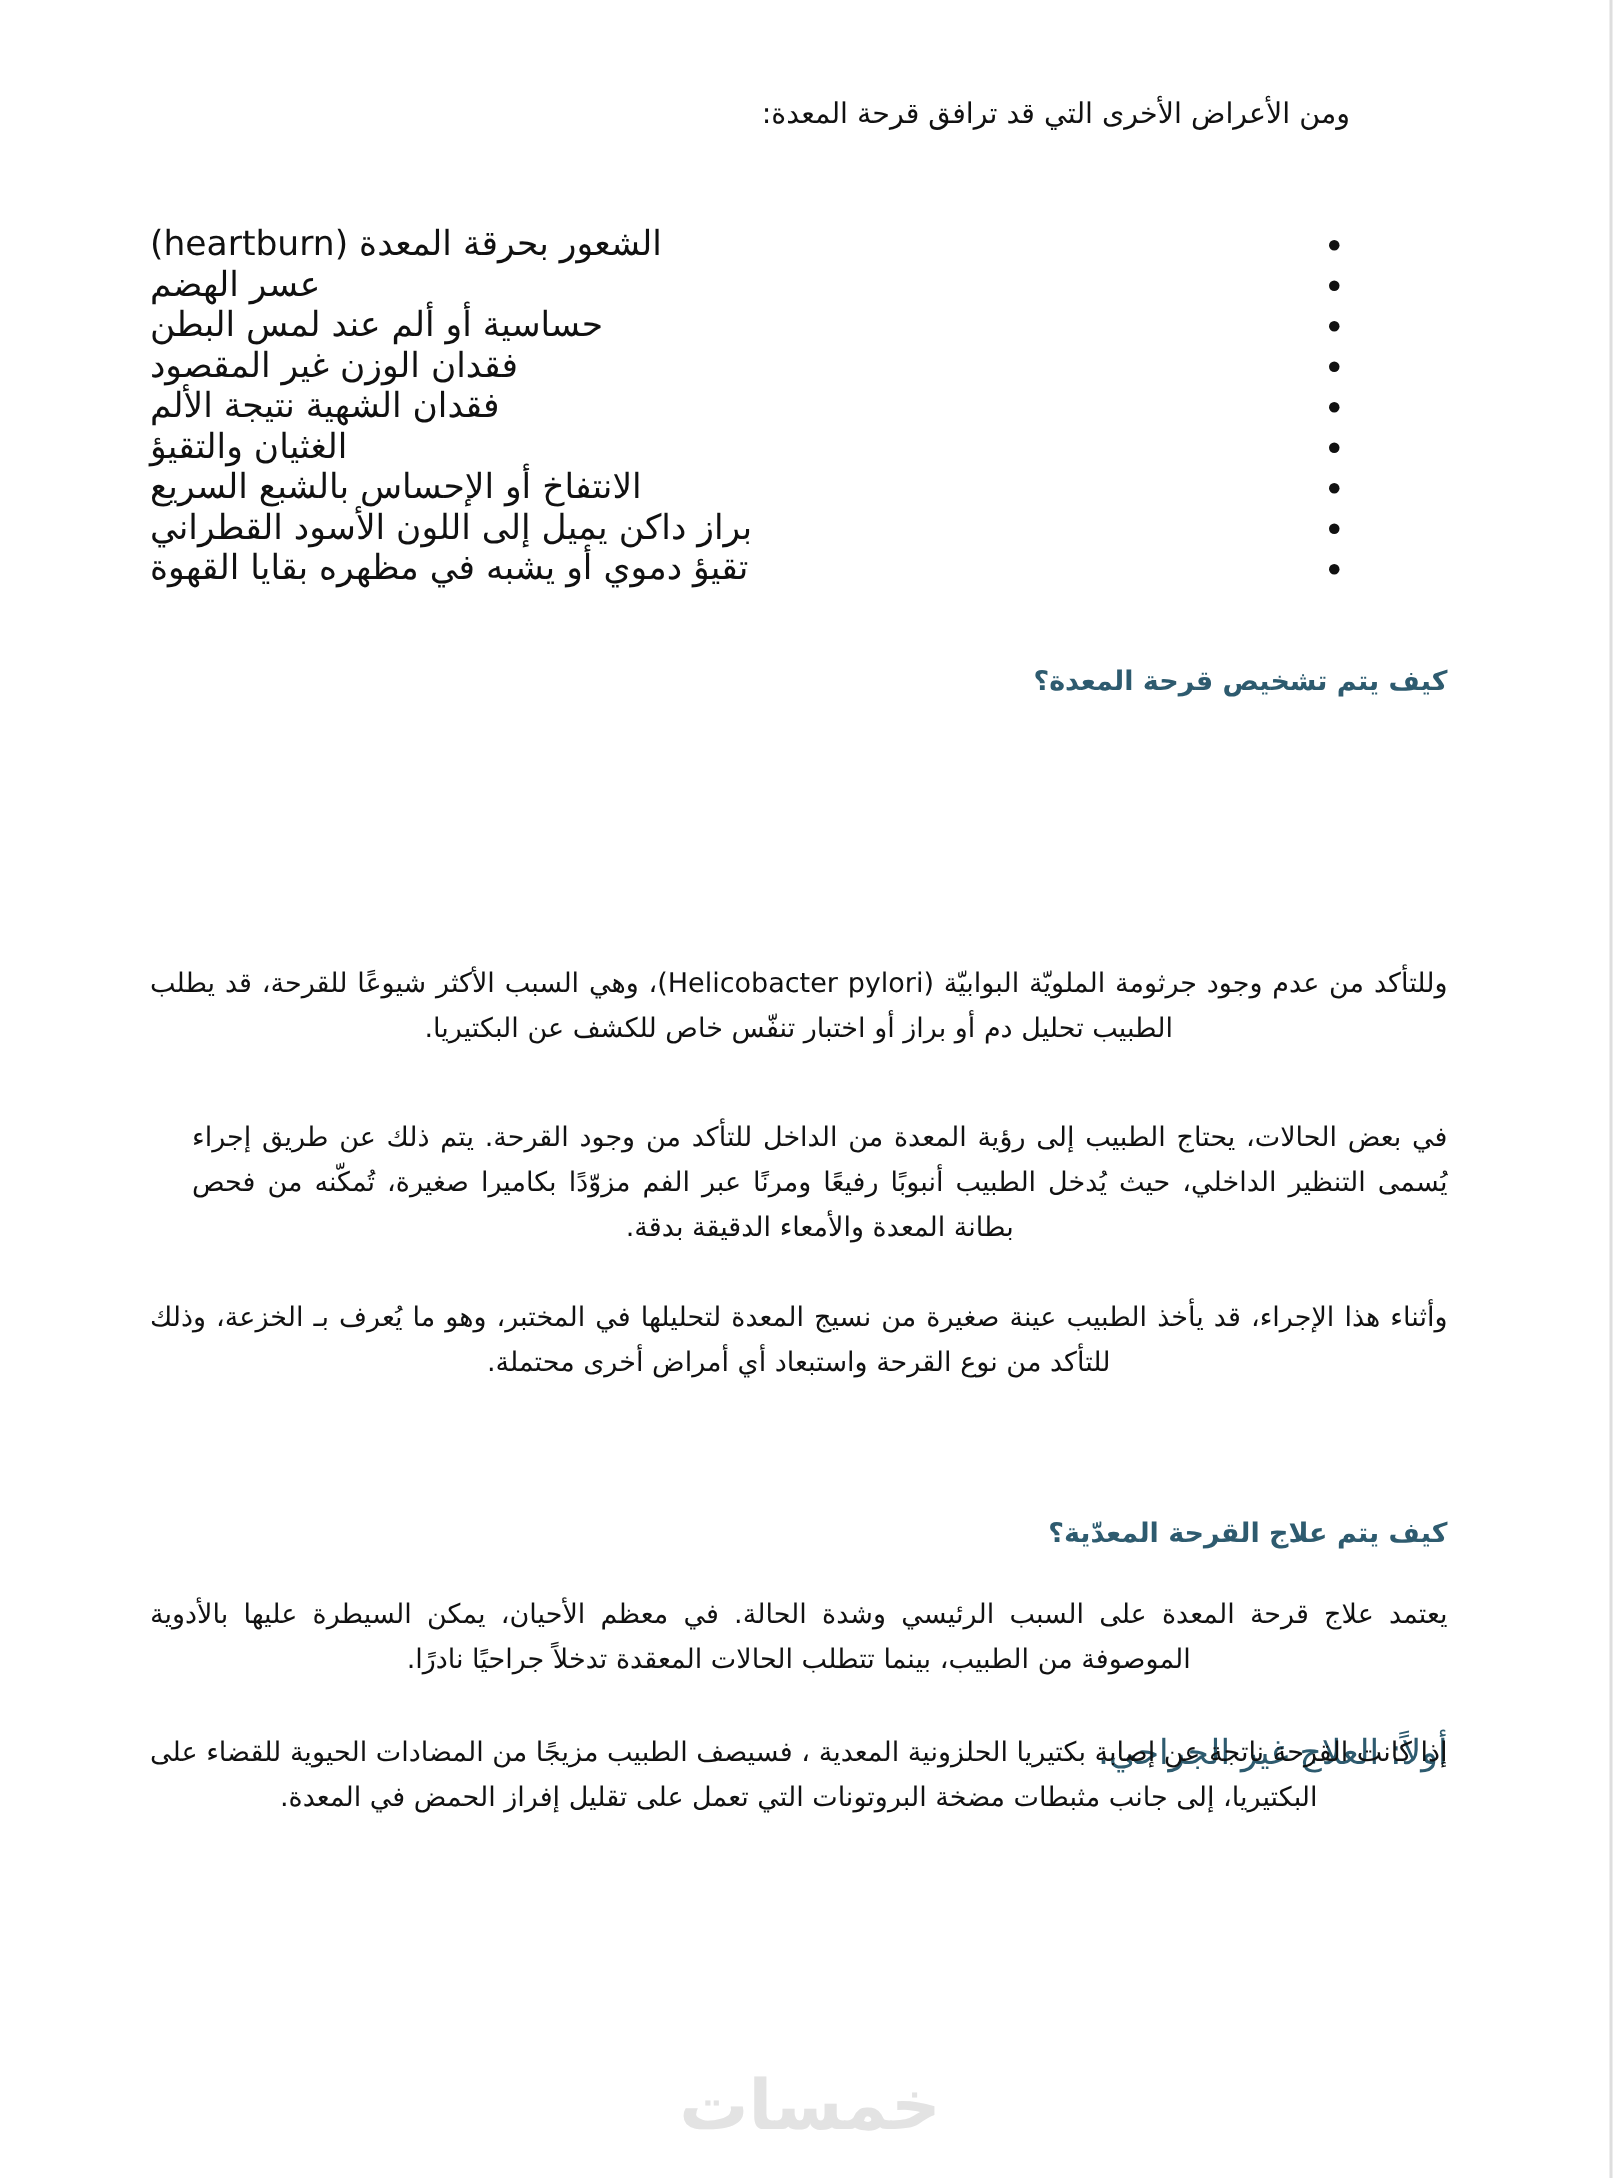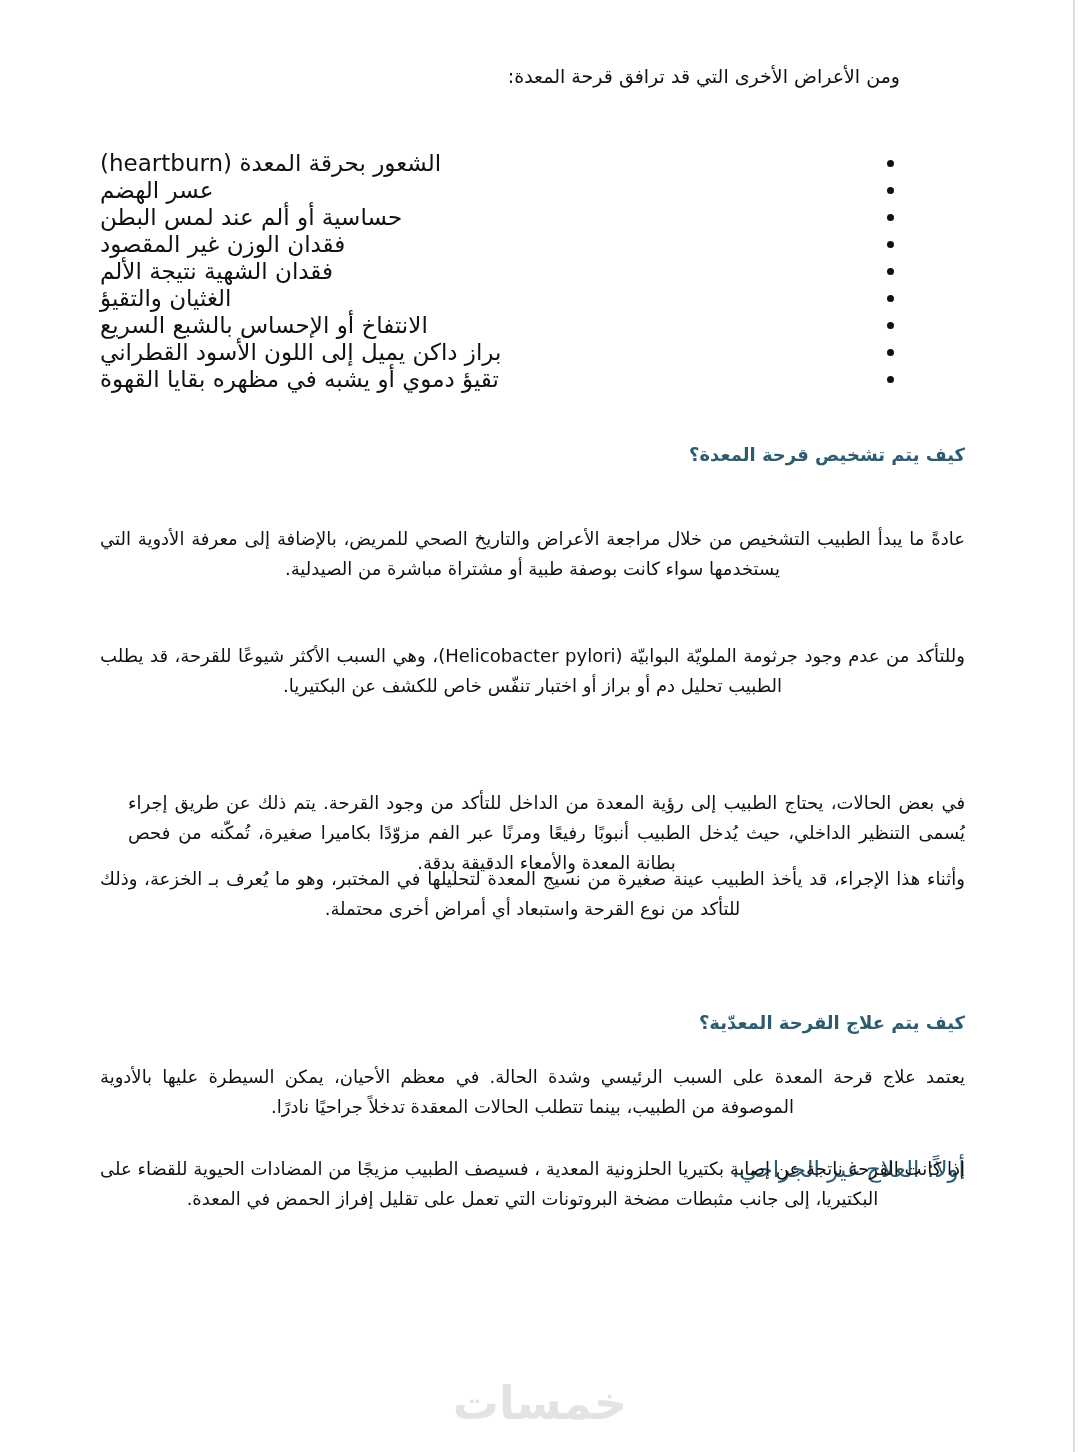--- a/index.html
+++ b/index.html
@@ -74,21 +74,21 @@
     right: 115px;
     left: 100px;
     margin: 0;
     font-size: 18px;
     line-height: 30px;
     text-align: justify;
     text-align-last: center;
   }
   .p1 { top: 524px; }
   .p2 { top: 641px; }
-  .p3 { top: 788px; margin-left: 28px; }
+  .p3 { top: 744px; margin-left: 28px; }
   .p4 { top: 864px; }
   .p5 { top: 1062px; }
   .p6 { top: 1154px; }
   .watermark {
     position: absolute;
     top: 1376px;
     left: 0;
     right: 0;
     margin: 0;
     text-align: center;
@@ -114,21 +114,20 @@
     <li>فقدان الوزن غير المقصود</li>
     <li>فقدان الشهية نتيجة الألم</li>
     <li>الغثيان والتقيؤ</li>
     <li>الانتفاخ أو الإحساس بالشبع السريع</li>
     <li>براز داكن يميل إلى اللون الأسود القطراني</li>
     <li>تقيؤ دموي أو يشبه في مظهره بقايا القهوة</li>
   </ul>
 
   <h2 class="heading h-diagnosis">كيف يتم تشخيص قرحة المعدة؟</h2>
 
-  <p class="body-par p1">عادةً ما يبدأ الطبيب التشخيص من خلال مراجعة الأعراض والتاريخ الصحي للمريض، بالإضافة إلى معرفة الأدوية التي يستخدمها سواء كانت بوصفة طبية أو مشتراة مباشرة من الصيدلية.</p>
 
   <p class="body-par p2">وللتأكد من عدم وجود جرثومة الملويّة البوابيّة (Helicobacter pylori)، وهي السبب الأكثر شيوعًا للقرحة، قد يطلب الطبيب تحليل دم أو براز أو اختبار تنفّس خاص للكشف عن البكتيريا.</p>
 
   <p class="body-par p3">في بعض الحالات، يحتاج الطبيب إلى رؤية المعدة من الداخل للتأكد من وجود القرحة. يتم ذلك عن طريق إجراء يُسمى التنظير الداخلي، حيث يُدخل الطبيب أنبوبًا رفيعًا ومرنًا عبر الفم مزوّدًا بكاميرا صغيرة، تُمكّنه من فحص بطانة المعدة والأمعاء الدقيقة بدقة.</p>
 
   <p class="body-par p4">وأثناء هذا الإجراء، قد يأخذ الطبيب عينة صغيرة من نسيج المعدة لتحليلها في المختبر، وهو ما يُعرف بـ الخزعة، وذلك للتأكد من نوع القرحة واستبعاد أي أمراض أخرى محتملة.</p>
 
   <h2 class="heading h-treatment">كيف يتم علاج القرحة المعدّية؟</h2>
 
   <p class="body-par p5">يعتمد علاج قرحة المعدة على السبب الرئيسي وشدة الحالة. في معظم الأحيان، يمكن السيطرة عليها بالأدوية الموصوفة من الطبيب، بينما تتطلب الحالات المعقدة تدخلاً جراحيًا نادرًا.</p>

